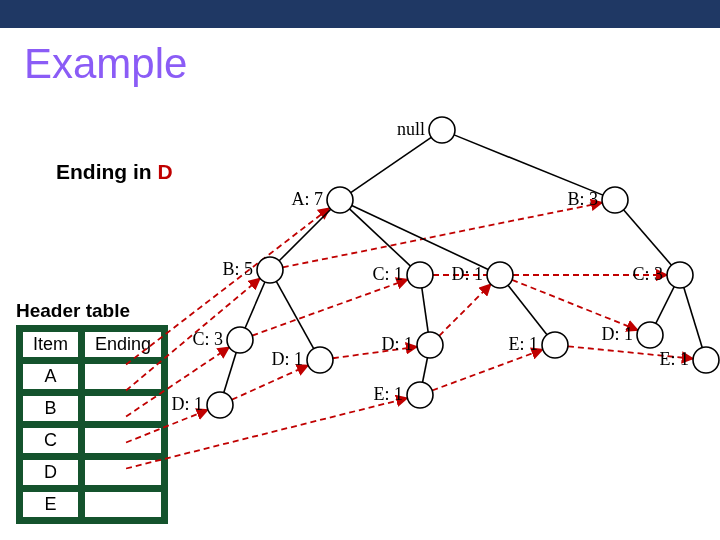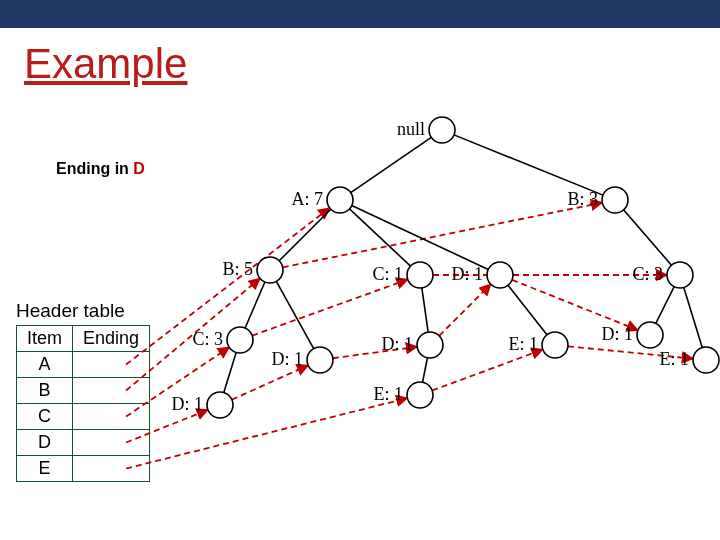--- a/index.html
+++ b/index.html
@@ -14,52 +14,51 @@
   .header-bar {
     width: 100%;
     height: 28px;
     background: #1f3864;
   }
   .title {
     position: absolute;
     left: 24px;
     top: 40px;
     font-size: 42px;
-    color: #b91c1c;
+    color: #8b5cf6;
     font-weight: 400;
-    text-decoration: underline;
   }
   .subtitle {
     position: absolute;
     left: 56px;
     top: 160px;
-    font-size: 16px;
+    font-size: 21px;
     font-weight: 700;
     color: #000;
   }
   .subtitle .d {
     color: #c00000;
   }
   .table-label {
     position: absolute;
     left: 16px;
     top: 300px;
     font-size: 19px;
-    font-weight: 400;
+    font-weight: 700;
     color: #000;
   }
   .header-table {
     position: absolute;
     left: 16px;
     top: 325px;
     border-collapse: collapse;
     font-size: 18px;
   }
   .header-table th, .header-table td {
-    border: 1px solid #14532d;
+    border: 7px solid #14532d;
     padding: 2px 10px;
     text-align: center;
     background: #fff;
     font-weight: 400;
   }
   .header-table th {
     font-weight: 400;
   }
   svg.scene {
     position: absolute;

